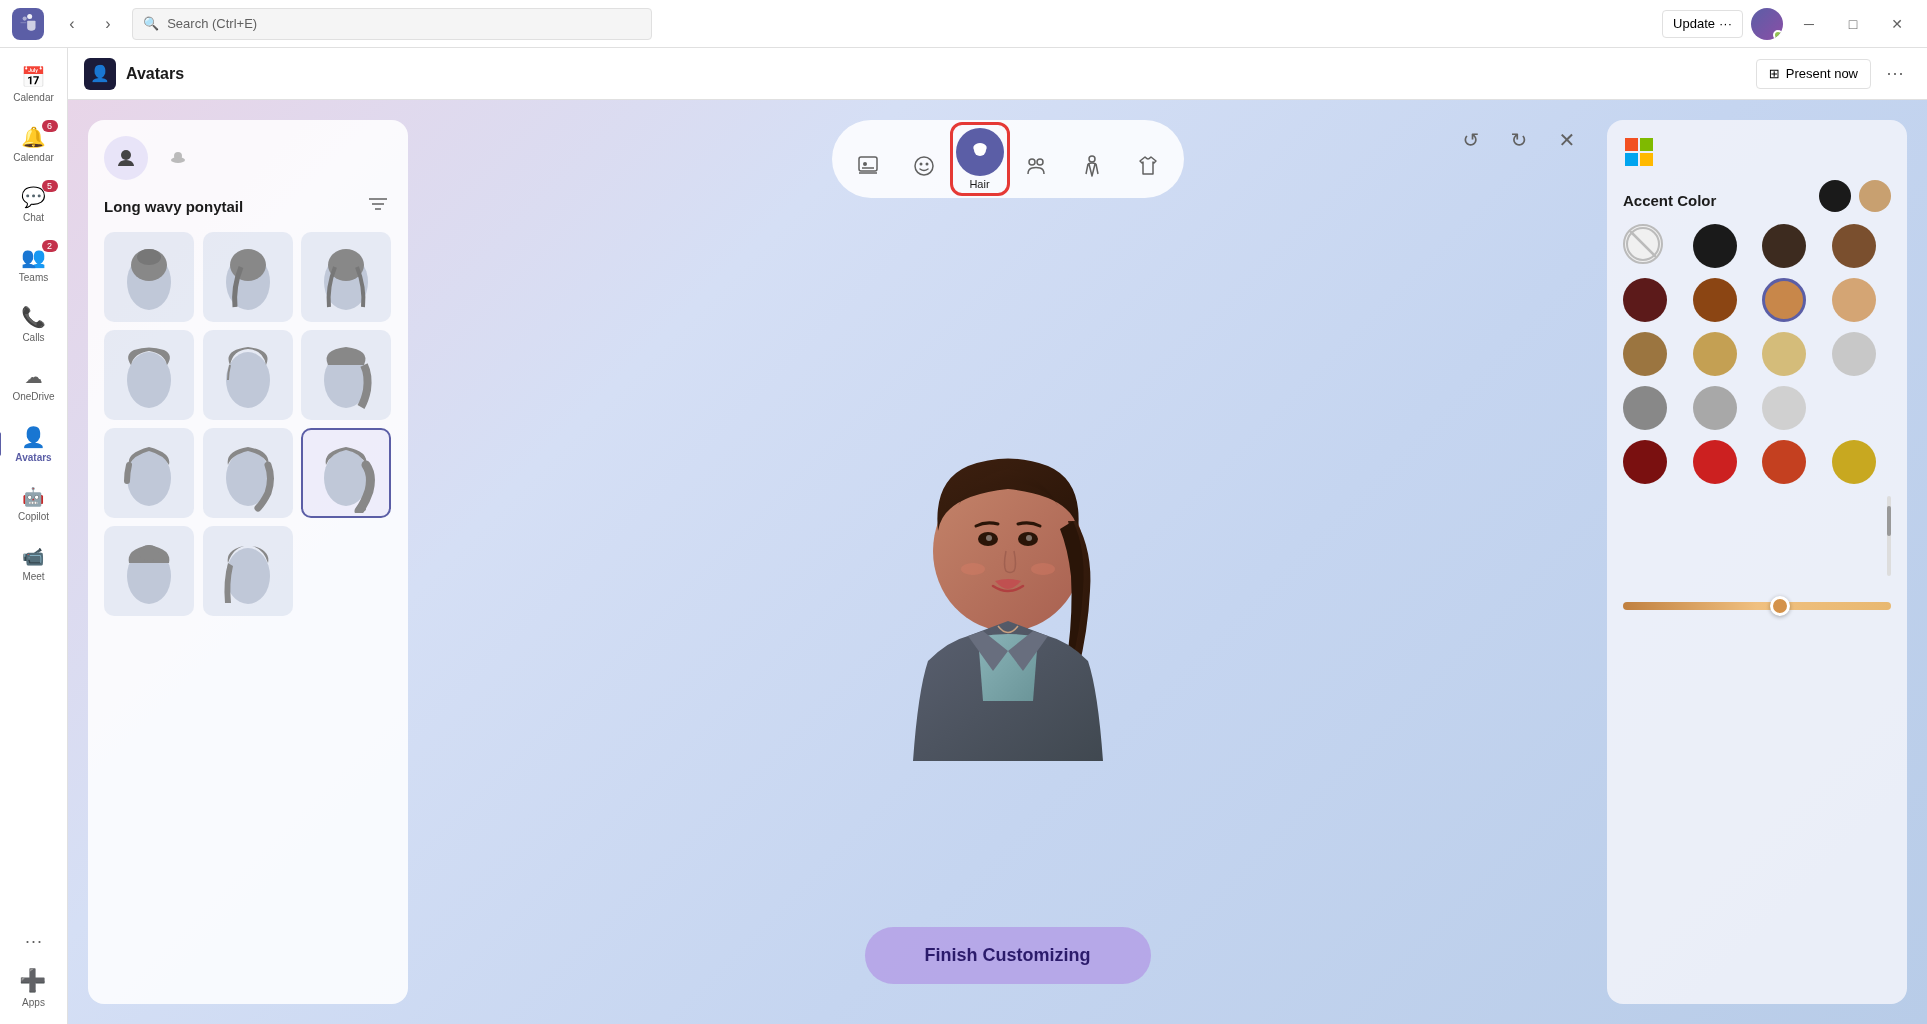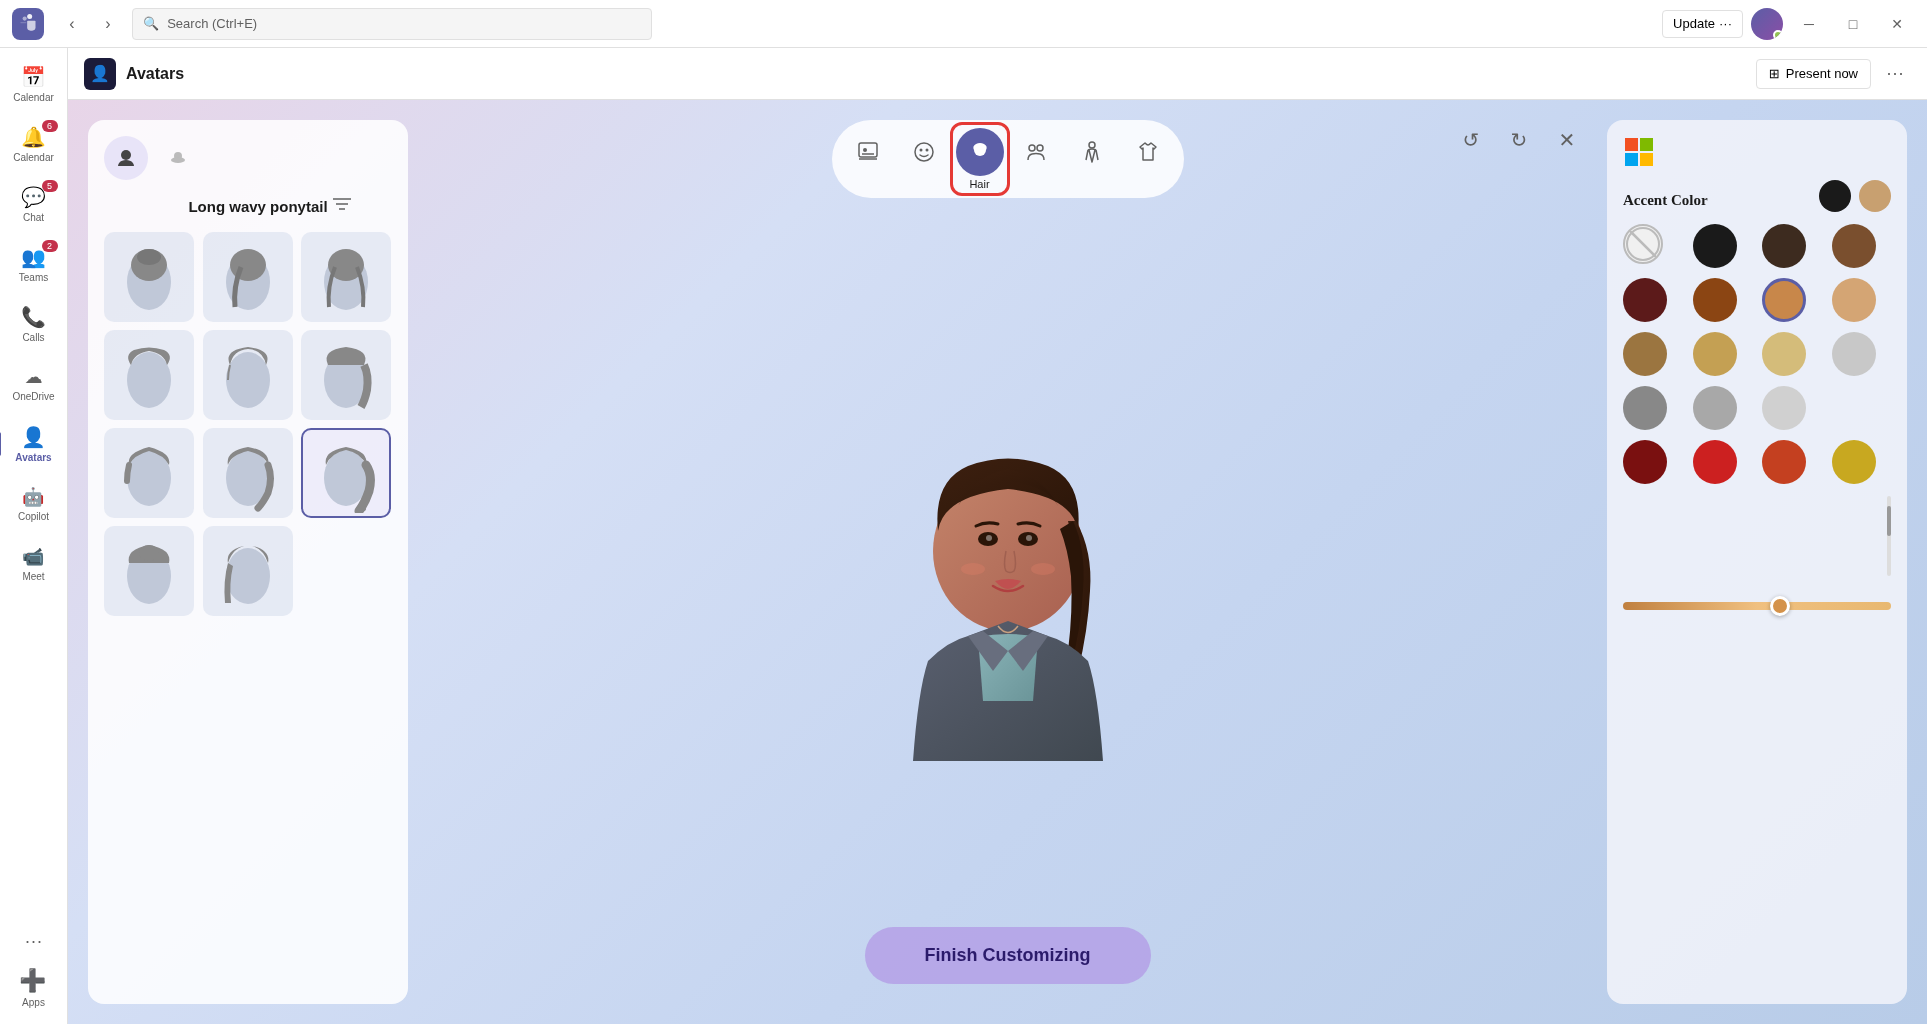--- a/index.html
+++ b/index.html
@@ -160,21 +160,21 @@
     }
     .hair-tab {
       width: 44px; height: 44px; border-radius: 50%;
       border: none; cursor: pointer;
       display: flex; align-items: center; justify-content: center;
       font-size: 20px;
     }
     .hair-tab.active { background: #e8e4f8; }
     .hair-tab:not(.active) { background: transparent; }
     .hair-panel-header {
-      display: flex; align-items: center; justify-content: center; margin-left: 48px;
+      display: flex; align-items: center; justify-content: space-between;
     }
     .hair-panel-title { font-size: 15px; font-weight: 600; color: #1b1b1b; }
     .filter-btn {
       width: 28px; height: 28px; border: none; background: transparent;
       cursor: pointer; font-size: 16px; color: #616161;
     }
     .hair-grid {
       display: grid; grid-template-columns: repeat(3, 1fr);
       gap: 8px; overflow-y: auto;
     }
@@ -195,21 +195,21 @@
       align-items: center;
       position: relative;
     }
 
     
     .top-toolbar {
       margin-top: 20px;
       background: rgba(255,255,255,0.85);
       border-radius: 50px;
       padding: 8px 12px;
-      display: flex; gap: 8px; align-items: flex-start;
+      display: flex; gap: 8px; align-items: flex-end;
       z-index: 20; position: relative;
     }
     .toolbar-btn {
       width: 48px; height: 48px; border-radius: 50%;
       border: none; cursor: pointer;
       display: flex; align-items: center; justify-content: center;
       font-size: 22px; background: transparent;
       color: #616161;
     }
     .toolbar-btn-wrapper {
@@ -262,21 +262,21 @@
     .color-panel {
       width: 300px;
       background: rgba(240,242,250,0.9);
       border-radius: 16px;
       margin: 20px 20px 20px 0;
       padding: 16px;
       display: flex; flex-direction: column;
       gap: 12px;
       position: relative; z-index: 10;
     }
-    .color-panel-title { font-size: 15px; font-weight: 600; color: #1b1b1b; margin-top: 8px; font-family: Liberation Serif, serif; }
+    .color-panel-title { font-size: 15px; font-weight: 600; color: #1b1b1b; margin-top: 8px; }
 
     .accent-header {
       display: flex; align-items: center; justify-content: space-between;
     }
     .accent-swatches-top { display: flex; gap: 8px; }
     .accent-swatch {
       width: 32px; height: 32px; border-radius: 50%; cursor: pointer;
       border: 2px solid transparent;
     }
 

